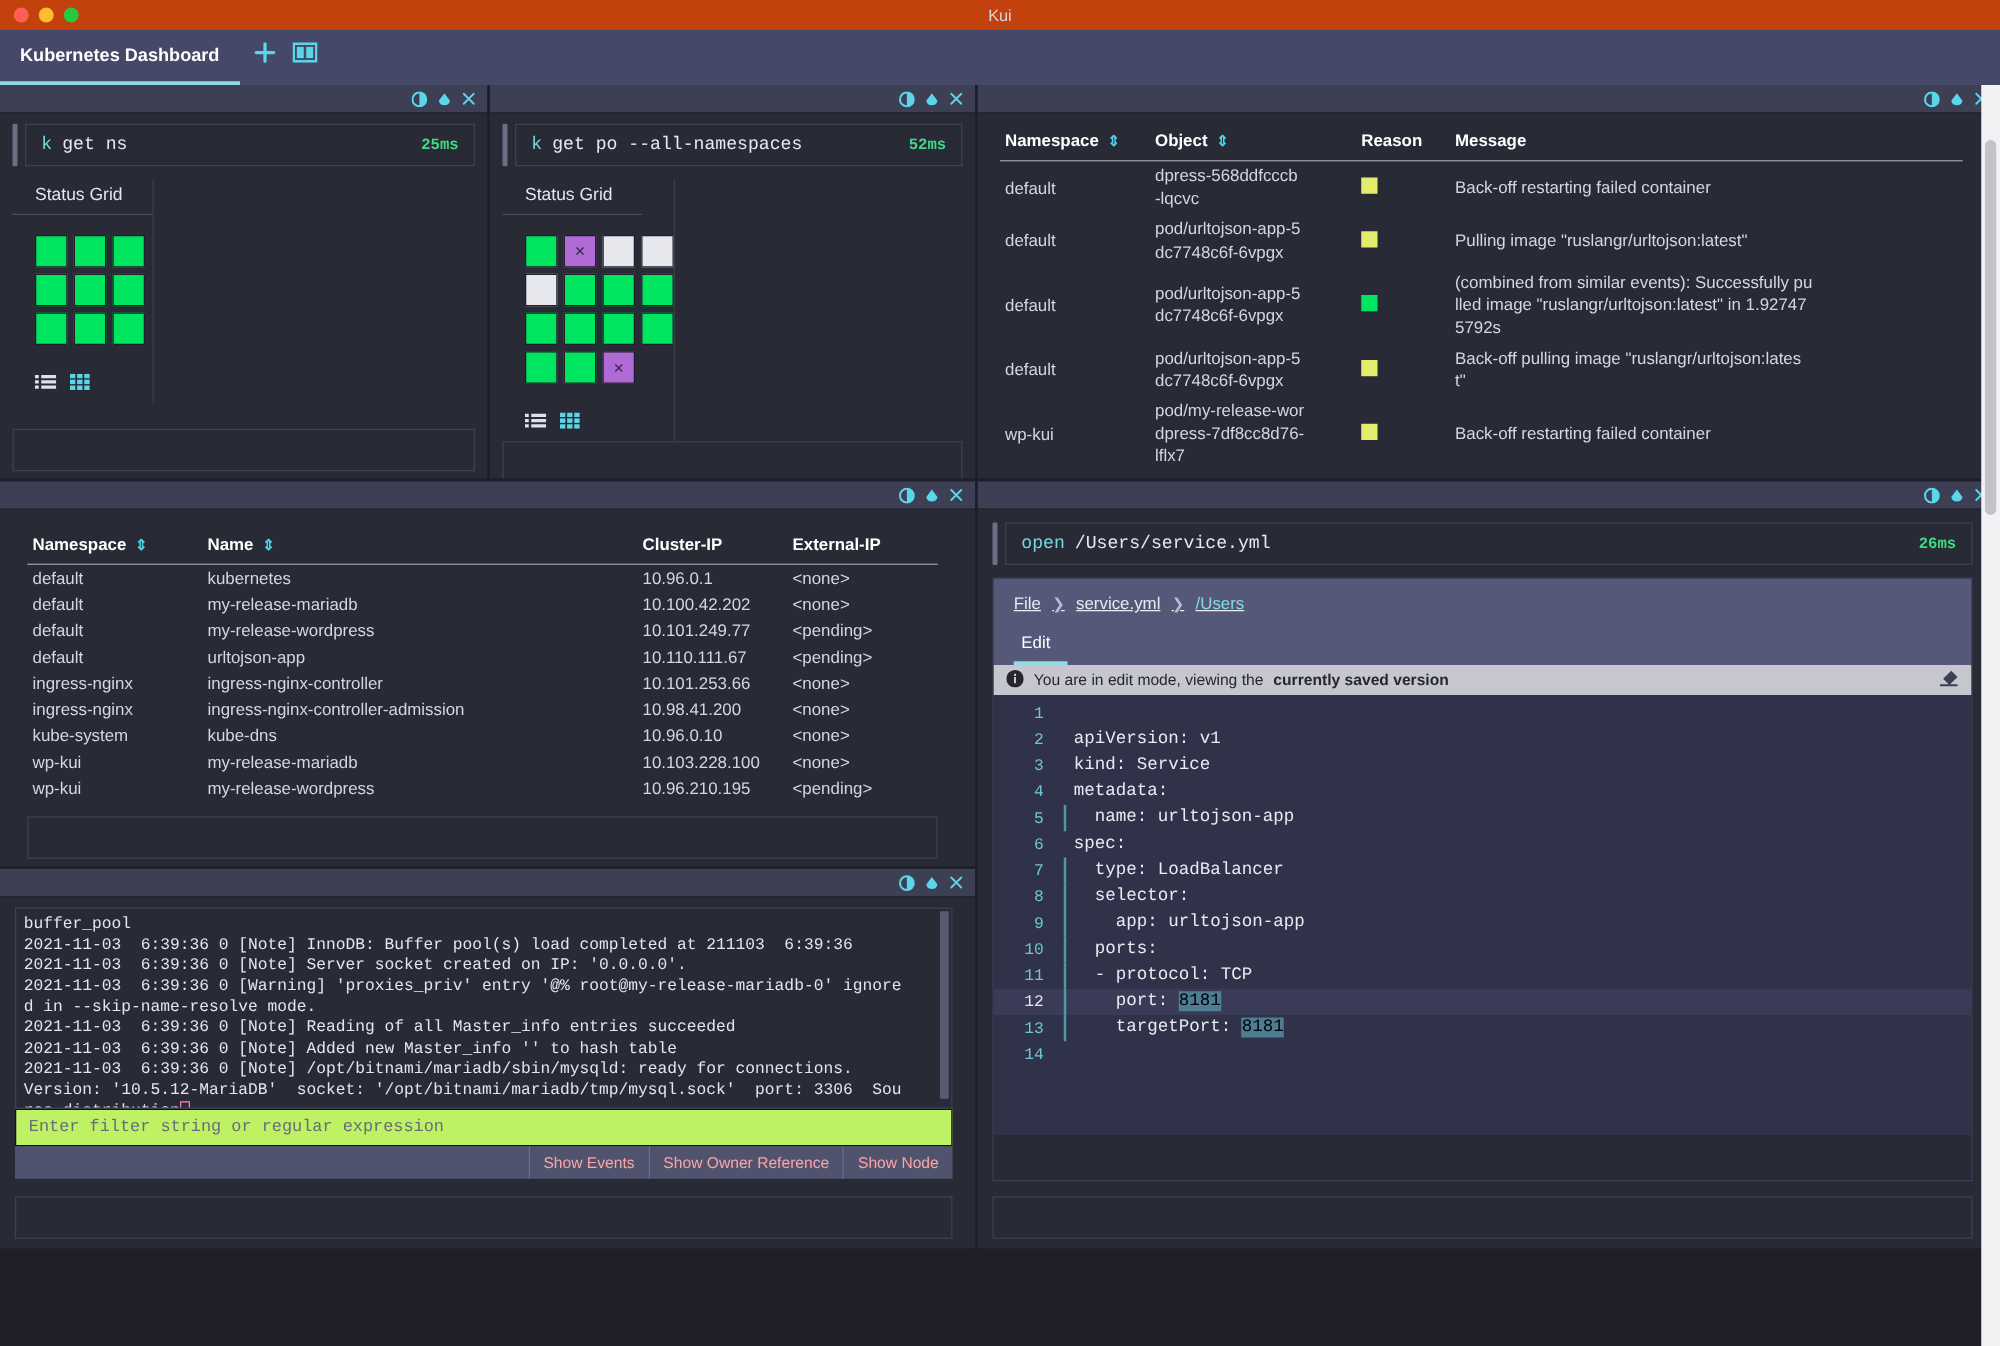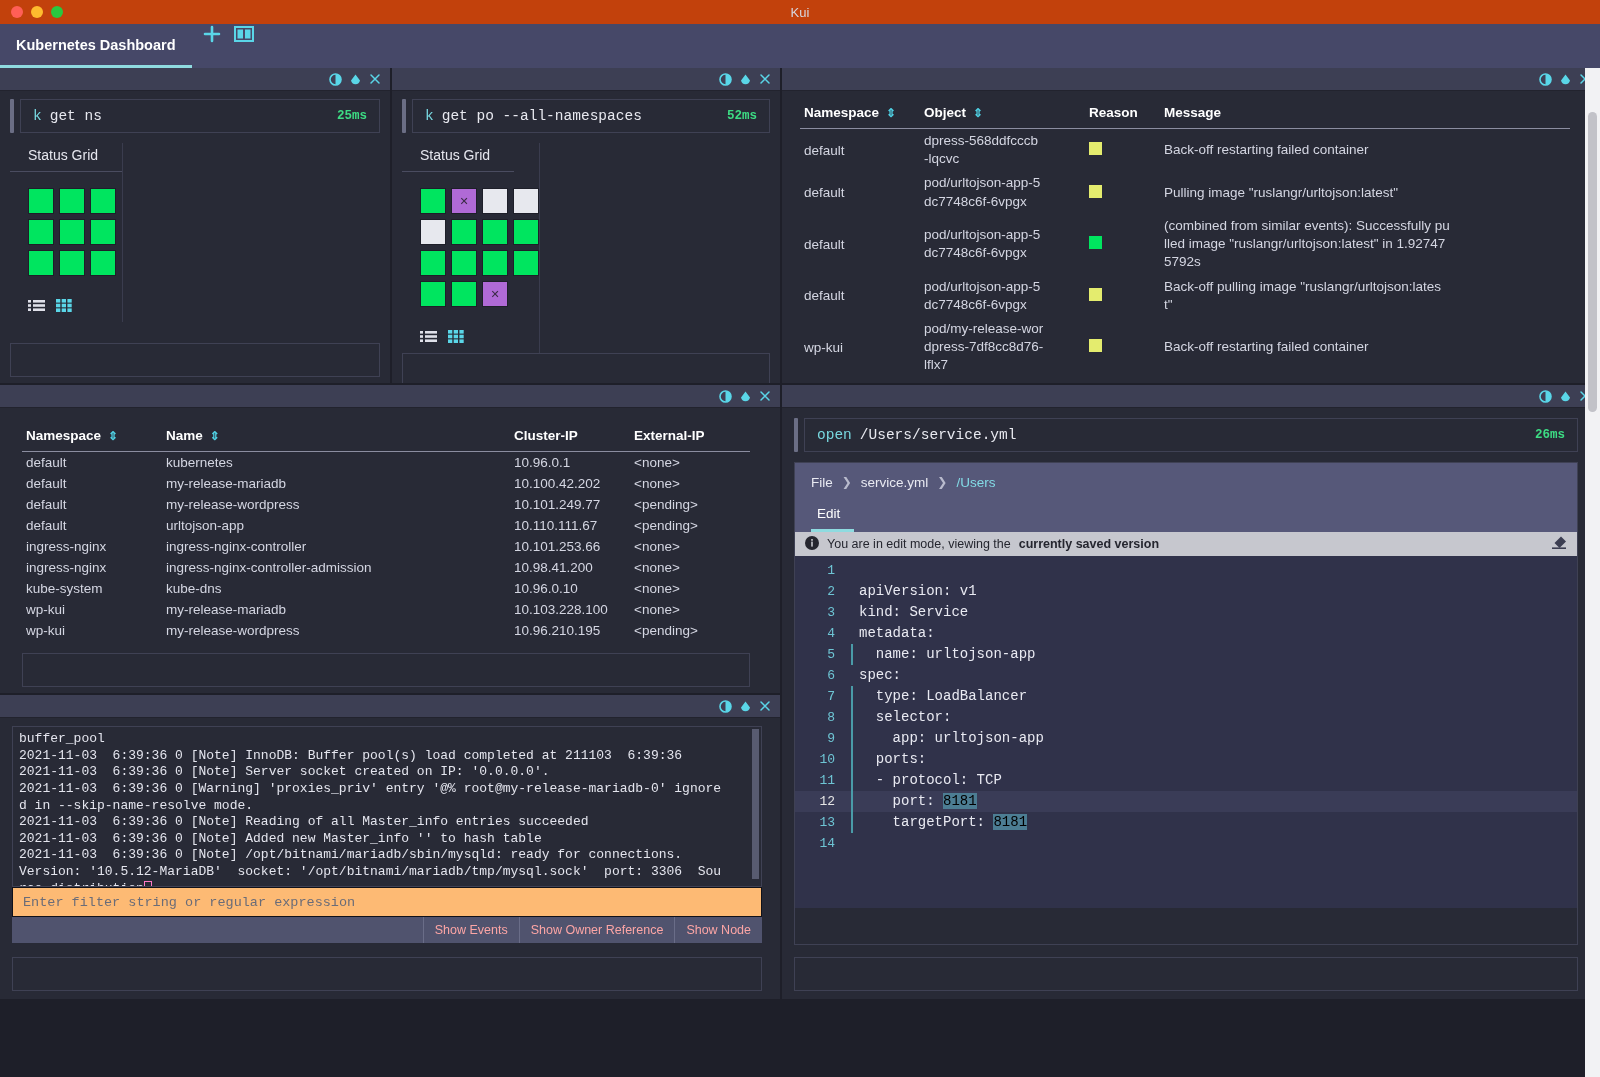--- a/index.html
+++ b/index.html
@@ -19,21 +19,21 @@
   .dot.r { background:#ff5f57; }
   .dot.y { background:#febc2e; }
   .dot.g { background:#28c840; }
   .wintitle {
     position:absolute; left:0; right:0; text-align:center;
     color:#d7d8e0; font-size:13px; pointer-events:none;
   }
   
   .tabbar {
     height:44px; background:#464868;
-    display:flex; align-items:flex-start; position:relative;
+    display:flex; align-items:center; position:relative;
   }
   .tab {
     height:44px; display:flex; align-items:center; padding:0 16px;
     color:#ffffff; font-size:14.5px; font-weight:600;
     border-bottom:3px solid #8fdbe0; position:relative;
   }
   .tab-actions { display:flex; align-items:center; gap:12px; padding:0 6px 8px 10px; }
   .icon-btn { cursor:pointer; display:inline-flex; }
   
   .workspace {
@@ -118,41 +118,41 @@
     line-height:1.28; padding:4px 8px 2px 6px; overflow:hidden; position:relative;
     white-space:pre-wrap; word-break:break-all;
   }
   .term-scroll {
     position:absolute; right:2px; top:2px; width:7px; height:150px;
     background:#585b70;
   }
   .caret { display:inline-block; width:8px; height:14px; border:1px solid #ff79c6;
            vertical-align:-3px; }
   .filterbox {
-    height:30px; background:#fdba74; border:1px solid #101119;
+    height:30px; background:#bef264; border:1px solid #101119;
     display:flex; align-items:center; padding:0 10px;
     color:#6a6c78; font-size:13.5px; font-family:"Liberation Mono", monospace;
     flex:none;
   }
   .toolbar {
     height:26px; background:#50536e; display:flex; justify-content:flex-end;
     align-items:stretch; flex:none;
   }
   .tbtn {
     display:flex; align-items:center; padding:0 11px; color:#fca5a5;
     font-size:12.5px; border-left:1px solid #6a6d88; cursor:pointer;
   }
 
   
   .ed-shell { flex:1; display:flex; flex-direction:column; min-height:0;
               border:1px solid #3f4154; background:#282a36; }
   .ed-crumbs {
     background:#565879; padding:12px 16px 0 16px; flex:none;
   }
-  .crumbline { display:flex; gap:9px; font-size:13.5px; color:#e9eaf2; }
+  .crumbline { display:flex; align-items:center; gap:9px; font-size:13.5px; color:#e9eaf2;text-decoration:underline; }
   .crumbline .sep { color:#b9bbcd; font-size:12px; }
   .crumbline .active { color:#83dbe6; }
   .ed-tabs { display:flex; padding-top:12px; }
   .ed-tab { color:#ffffff; font-size:13.5px; padding:4px 14px 8px 6px;
             border-bottom:3px solid #8fdbe0; }
   .ed-note {
     background:#c6c7ce; color:#25262f; font-size:12.5px;
     height:24px; display:flex; align-items:center; gap:8px; padding:0 10px; flex:none;
   }
   .ed-note b { font-weight:bold; }

